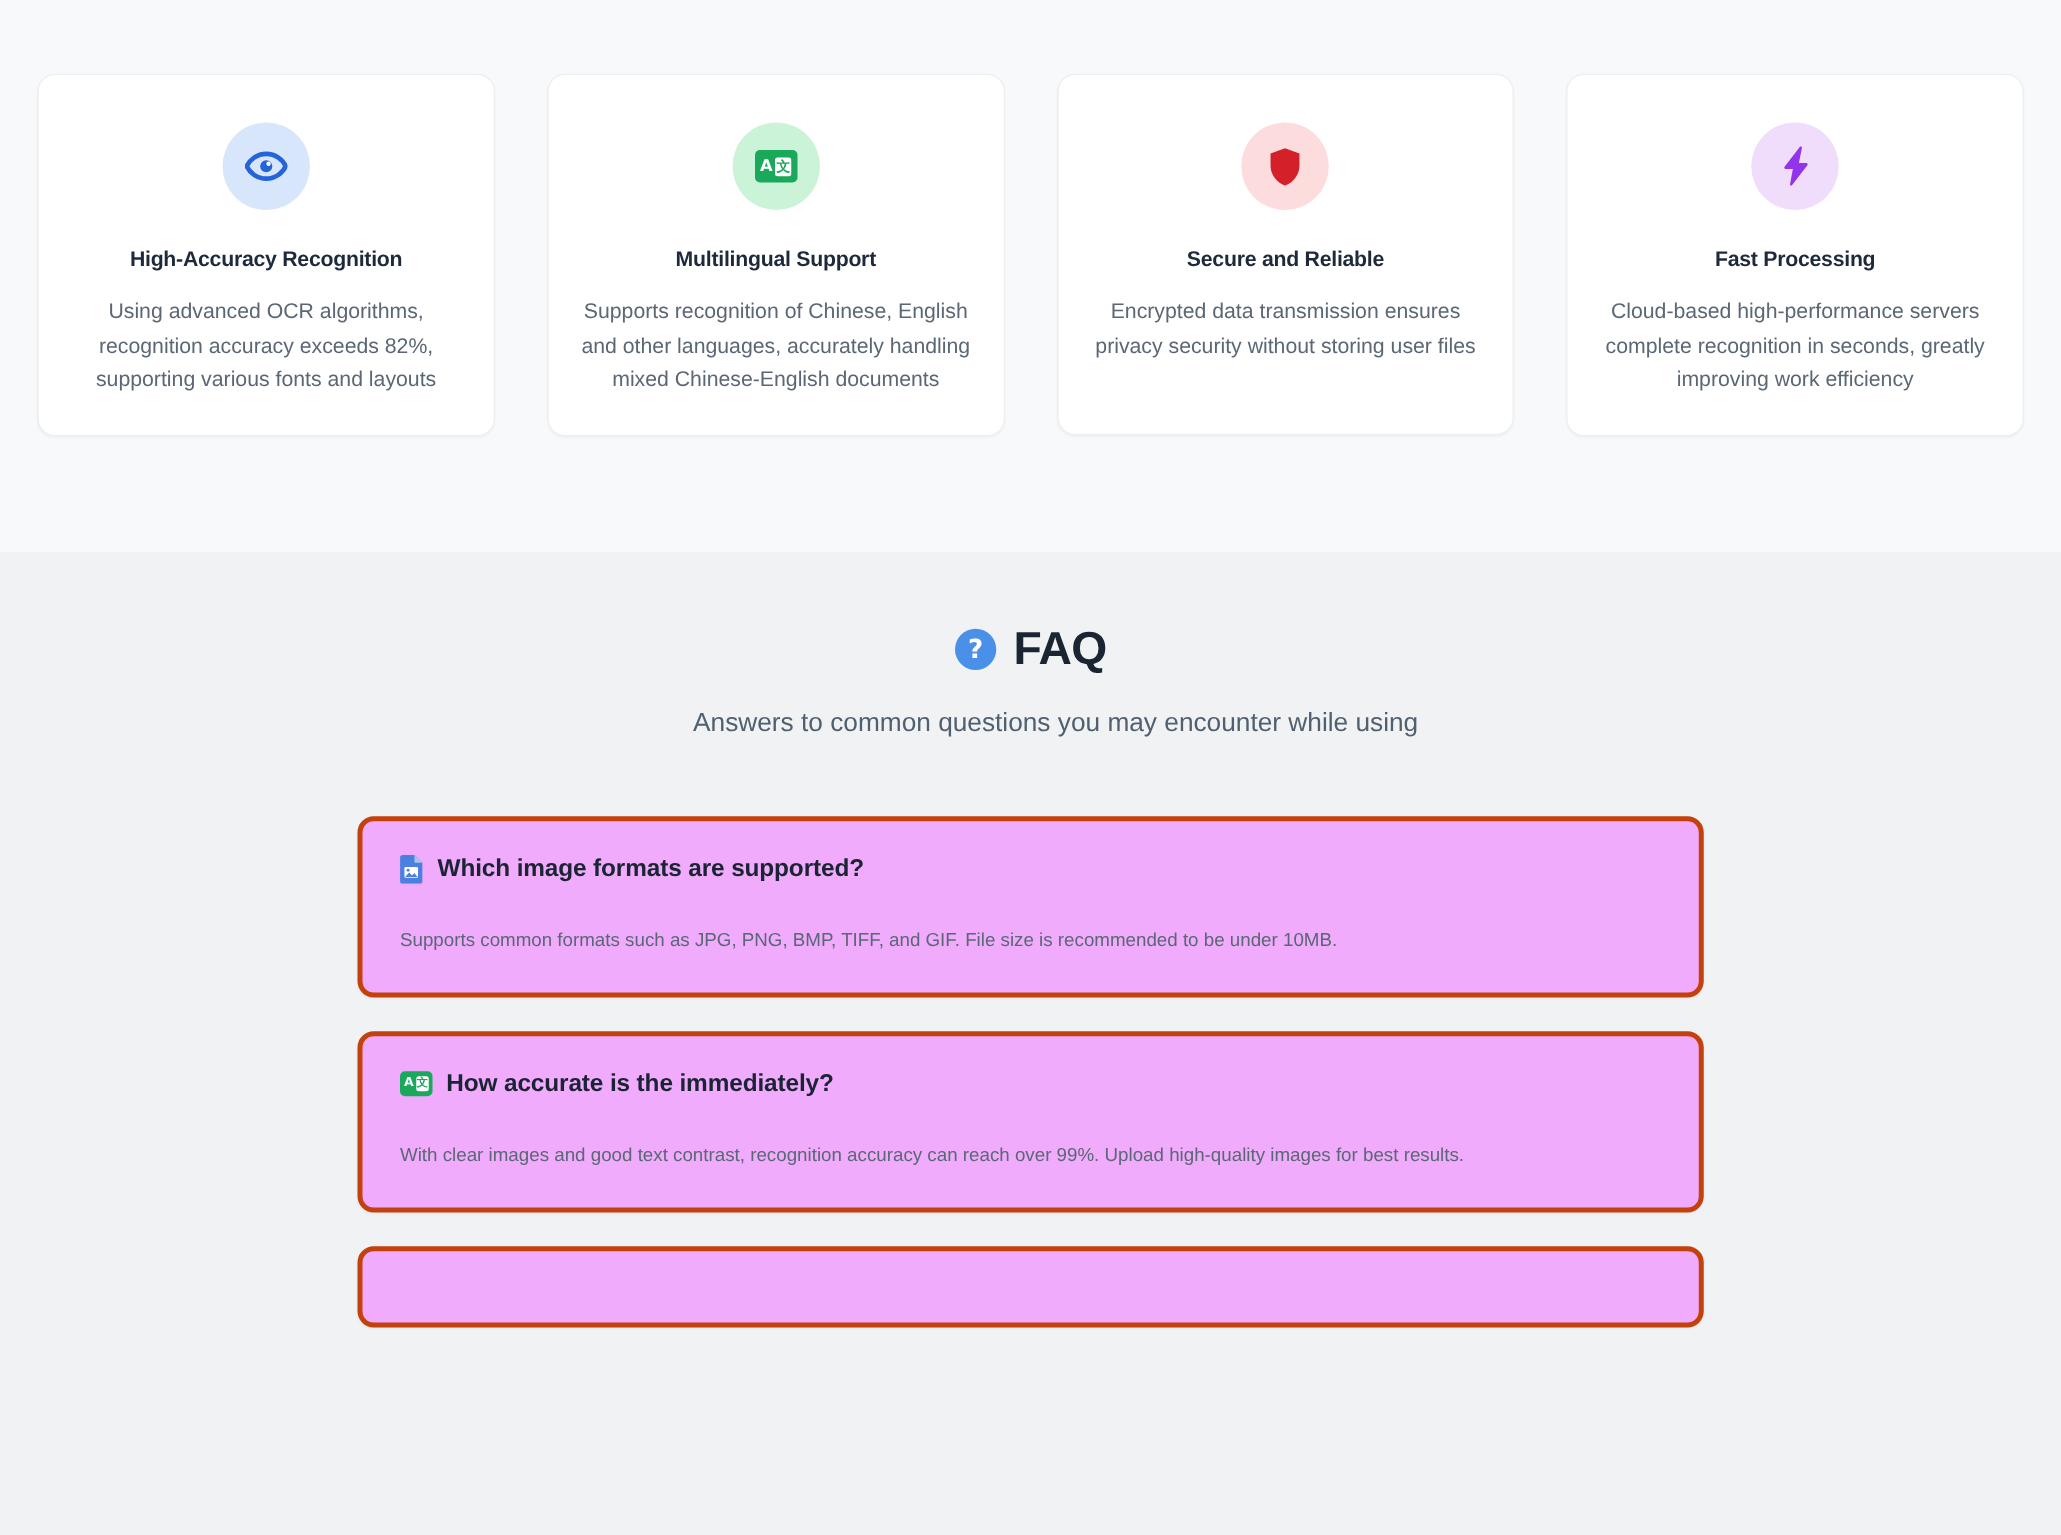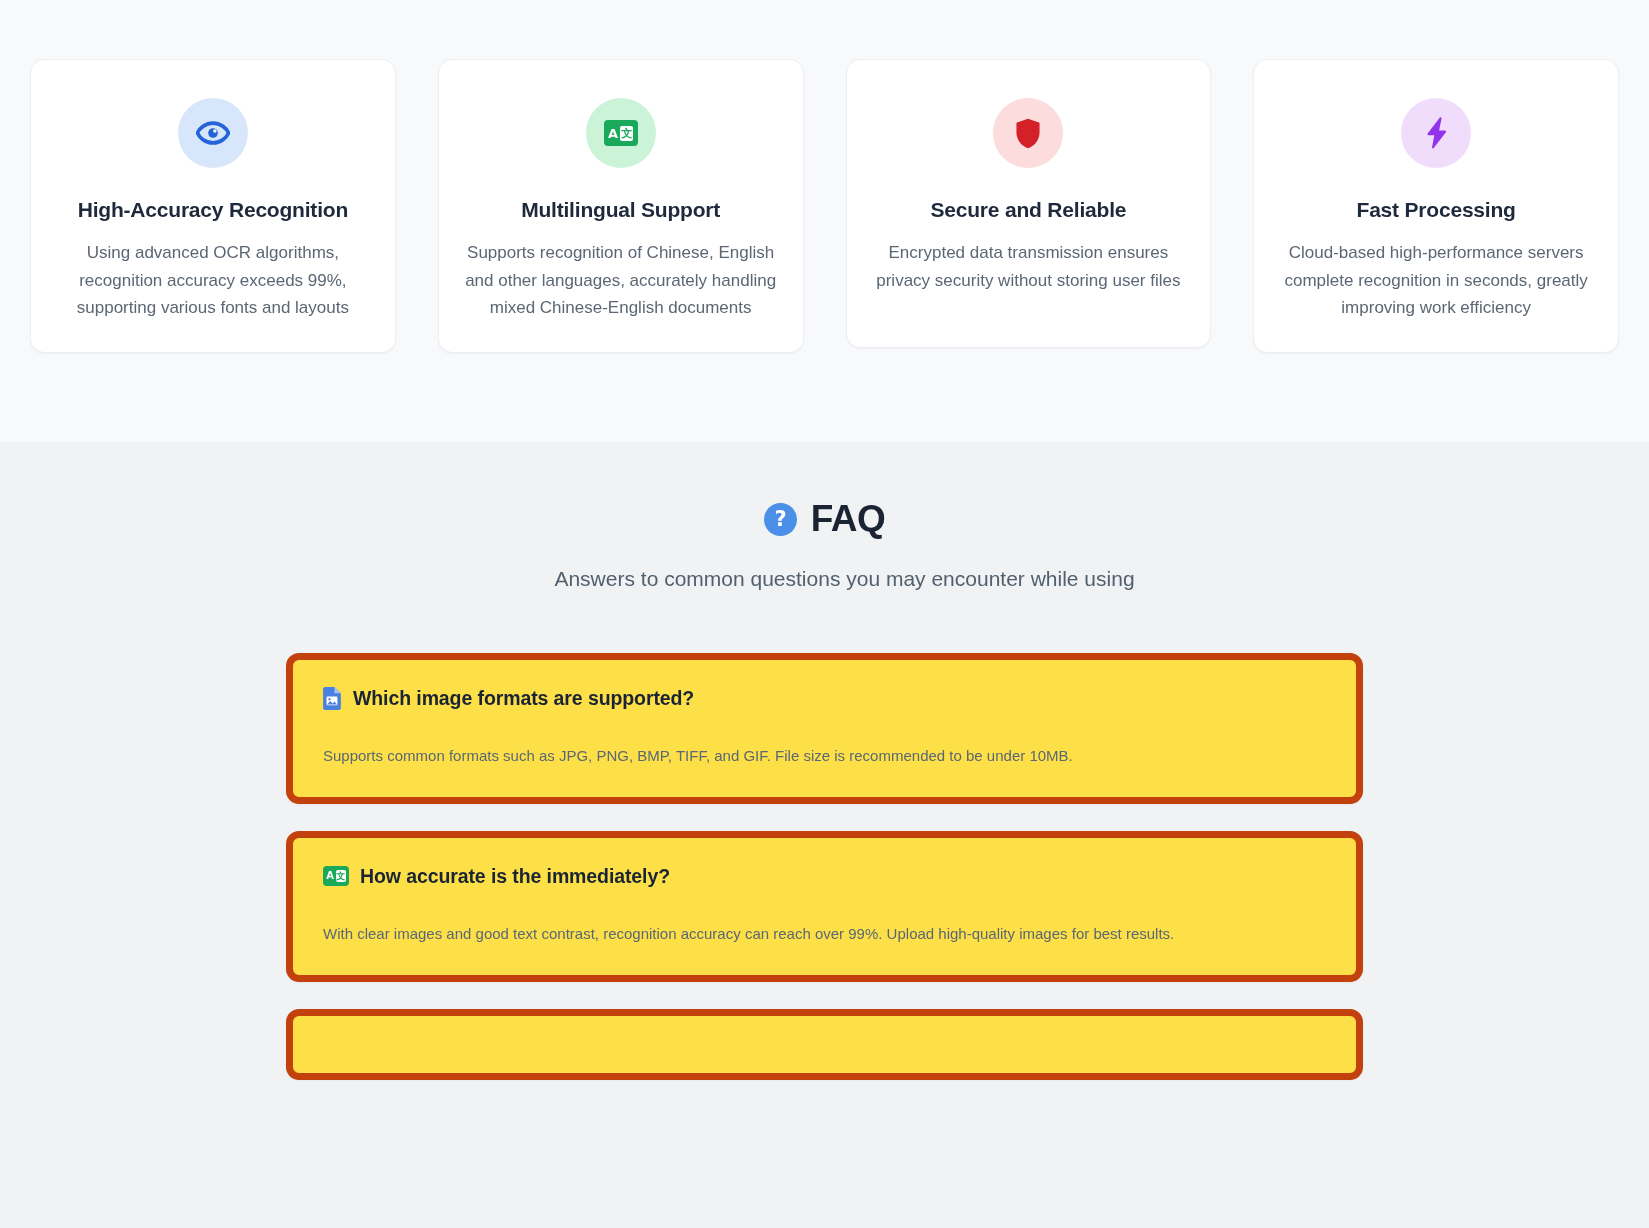--- a/index.html
+++ b/index.html
@@ -54,21 +54,21 @@
     display: flex;
     align-items: center;
     justify-content: center;
   }
   .ic-blue  { background: #d7e6fb; }
   .ic-green { background: #caf3d8; }
   .ic-purple{ background: #f0ddfb; }
   .ic-red   { background: #fcdcdc; }
 
   .feature-title {
-    font-size: 21px;
+    font-size: 17px;
     font-weight: 700;
     color: #1e293b;
     letter-spacing: -0.2px;
     margin-bottom: 17px;
   }
 
   .feature-desc {
     font-size: 17px;
     line-height: 1.62;
     color: #5b6774;
@@ -104,22 +104,22 @@
 
   .faq-list {
     width: 1077px;
     margin: 62px auto 0;
     display: flex;
     flex-direction: column;
     gap: 27px;
   }
 
   .faq-card {
-    background: #fde047;
-    border: 7px solid #c2410c;
+    background: #f0abfc;
+    border: 4px solid #c2410c;
     border-radius: 13px;
     padding: 27px 30px 30px;
     box-shadow: 0 1px 2px rgba(16,24,40,0.04);
   }
 
   .faq-q {
     display: flex;
     align-items: center;
     gap: 11px;
     font-size: 19.5px;
@@ -183,21 +183,21 @@
         <div class="feature-icon-wrap ic-blue">
           <span class="glyph">
             <svg width="34" height="34" viewBox="0 0 24 24">
               <path d="M12 5C6.8 5 2.6 8.4 1 12c1.6 3.6 5.8 7 11 7s9.4-3.4 11-7c-1.6-3.6-5.8-7-11-7z" fill="none" stroke="#2563d9" stroke-width="2.6" stroke-linejoin="round"></path>
               <circle cx="12" cy="12" r="3.4" fill="#2563d9"></circle>
               <circle cx="13.3" cy="10.6" r="1.25" fill="#ffffff"></circle>
             </svg>
           </span>
         </div>
         <div class="feature-title">High-Accuracy Recognition</div>
-        <div class="feature-desc">Using advanced OCR algorithms, recognition accuracy exceeds 99%, supporting various fonts and layouts</div>
+        <div class="feature-desc">Using advanced OCR algorithms, recognition accuracy exceeds 82%, supporting various fonts and layouts</div>
       </div>
 
       <div class="feature-card">
         <div class="feature-icon-wrap ic-green">
           <span class="translate-badge" style="width:34px;height:26px;font-size:13px;">
             <span class="tb-a">A</span>
             <span class="tb-z" style="width:13px;height:15px;font-size:11px;">文</span>
           </span>
         </div>
         <div class="feature-title">Multilingual Support</div>

